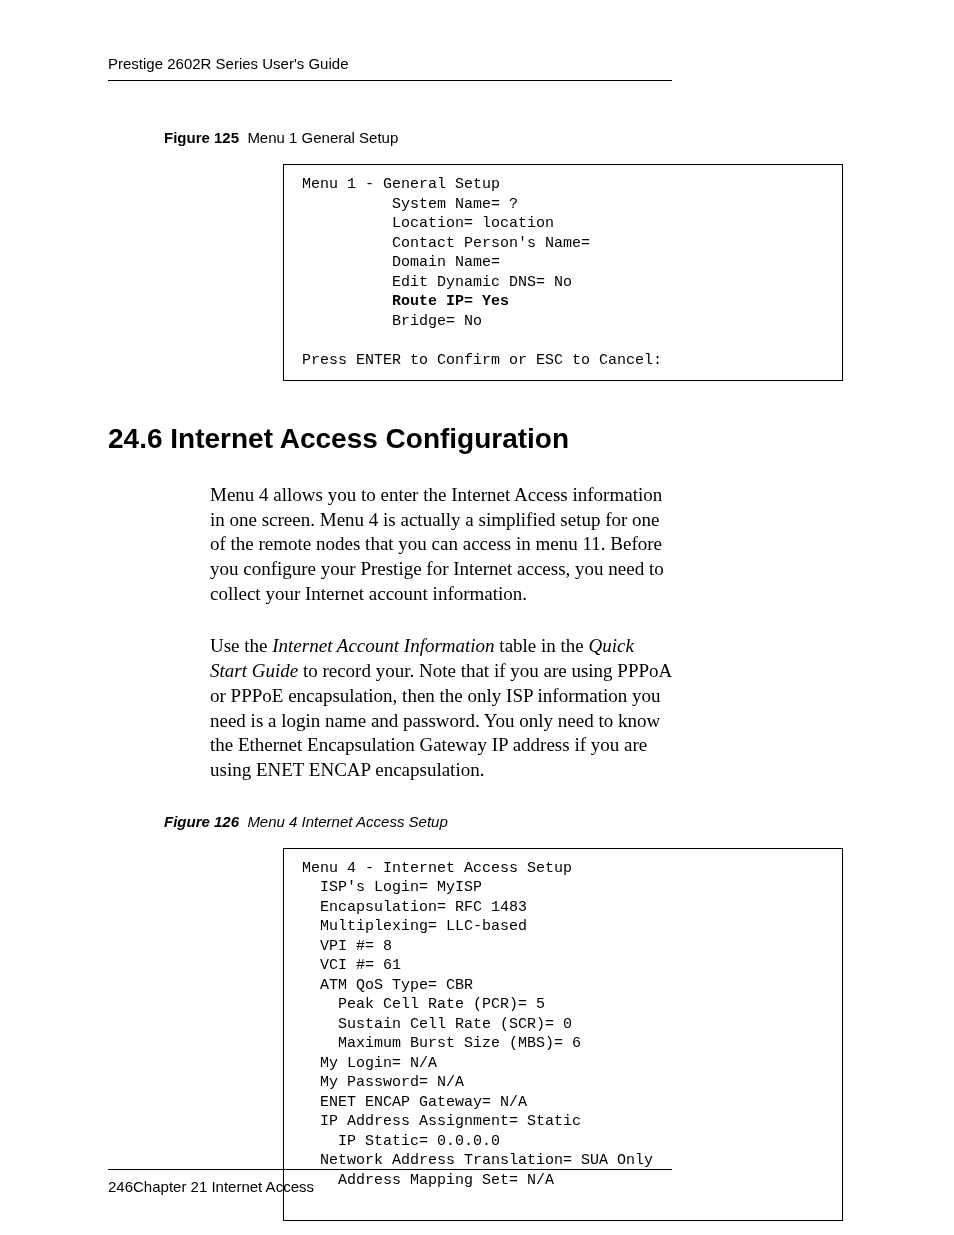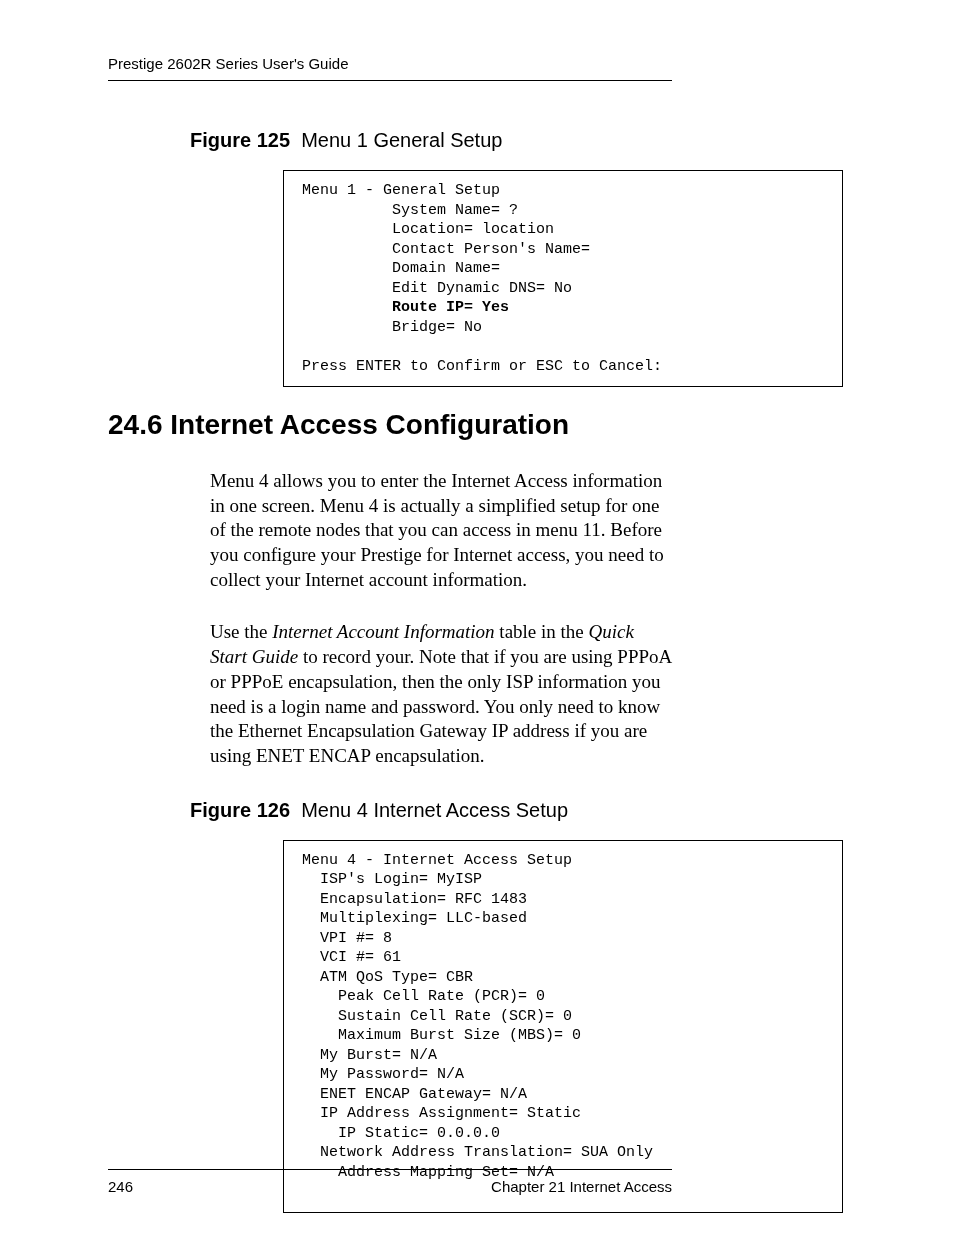--- a/index.html
+++ b/index.html
@@ -1,25 +1,25 @@
 <!DOCTYPE html>
 <html><head>
   <meta charset="utf-8">
   <style>
     * { box-sizing: border-box; margin: 0; padding: 0; }
     html, body { width: 954px; height: 1235px; background: #fff; font-family: "Times New Roman", Times, serif; color: #000; }
     .page { position: relative; width: 780px; height: 1235px; padding: 55px 108px 12px 108px; }
     .running-header { font-family: Arial, Helvetica, sans-serif; font-size: 15px; padding-bottom: 8px; border-bottom: 1.5px solid #000; }
-    .fig-caption { font-family: Arial, Helvetica, sans-serif; font-size: 20px; margin-top: 48px; margin-left: 82px; }
+    .fig-caption { font-family: Arial, Helvetica, sans-serif; font-size: 15px; margin-top: 48px; margin-left: 56px; }
     .fig-caption .fig-num { font-weight: bold; }
     .menu-box { font-family: "Courier New", Courier, monospace; font-size: 15px; line-height: 1.3; border: 1px solid #000; padding: 10px 20px 10px 18px; margin: 18px 0 0 175px; width: 560px; white-space: pre; }
     .menu-bold { font-weight: bold; }
-    .h2 { font-family: Arial, Helvetica, sans-serif; font-size: 28px; font-weight: bold; margin-top: 22px; }
+    .h2 { font-family: Arial, Helvetica, sans-serif; font-size: 28px; font-weight: bold; margin-top: 42px; }
     .body-para { font-family: Liberation Serif, serif; font-size: 19px; line-height: 1.30; margin-top: 28px; margin-left: 102px; }
-    .footer { position: absolute; bottom: 40px; left: 108px; right: 108px; border-top: 1.5px solid #000; padding-top: 8px; font-family: Arial, Helvetica, sans-serif; font-size: 15px; display: flex; justify-content: space-between; }
+    .footer { position: absolute; bottom: 40px; left: 108px; right: 108px; border-top: 1.5px solid #000; padding-top: 8px; font-family: Arial, Helvetica, sans-serif; font-size: 15px; display: flex; }
   </style>
 </head>
 <body>
 
 <div class="page">
 
   <div class="running-header">Prestige 2602R Series User's Guide</div>
 
   <div class="fig-caption">
     <span class="fig-num">Figure 125</span>&nbsp;&nbsp;<span>Menu 1 General Setup</span>
@@ -36,35 +36,35 @@
 
 <span>Press ENTER to Confirm or ESC to Cancel:</span></div>
 
   <div class="h2">24.6  Internet Access Configuration</div>
 
   <div class="body-para">Menu 4 allows you to enter the Internet Access information in one screen.  Menu 4 is actually a simplified setup for one of the remote nodes that you can access in menu 11.  Before you configure your Prestige for Internet access, you need to collect your Internet account information.</div>
 
   <div class="body-para"><span>Use the </span><i>Internet Account Information</i><span> table in the </span><i>Quick Start Guide</i><span> to record your. Note that if you are using PPPoA or PPPoE encapsulation, then the only ISP information you need is a login name and password. You only need to know the Ethernet Encapsulation Gateway IP address if you are using ENET ENCAP encapsulation.</span></div>
 
 
-  <div class="fig-caption" style="margin-top:30px;">
+  <div class="fig-caption" style="margin-top:30px;font-style:italic;">
     <span class="fig-num">Figure 126</span>&nbsp;&nbsp;<span>Menu 4 Internet Access Setup</span>
   </div>
 
   <div class="menu-box"><span>Menu 4 - Internet Access Setup</span>
   <span>ISP's Login= MyISP</span>
   <span>Encapsulation= RFC 1483</span>
   <span>Multiplexing= LLC-based</span>
   <span>VPI #= 8</span>
   <span>VCI #= 61</span>
   <span>ATM QoS Type= CBR</span>
-    <span>Peak Cell Rate (PCR)= 0</span>
+    <span>Peak Cell Rate (PCR)= 5</span>
     <span>Sustain Cell Rate (SCR)= 0</span>
-    <span>Maximum Burst Size (MBS)= 0</span>
-  <span>My Burst= N/A</span>
+    <span>Maximum Burst Size (MBS)= 6</span>
+  <span>My Login= N/A</span>
   <span>My Password= N/A</span>
   <span>ENET ENCAP Gateway= N/A</span>
   <span>IP Address Assignment= Static</span>
     <span>IP Static= 0.0.0.0</span>
   <span>Network Address Translation= SUA Only</span>
     <span>Address Mapping Set= N/A</span>
 
 </div>
 
   <div class="footer">

